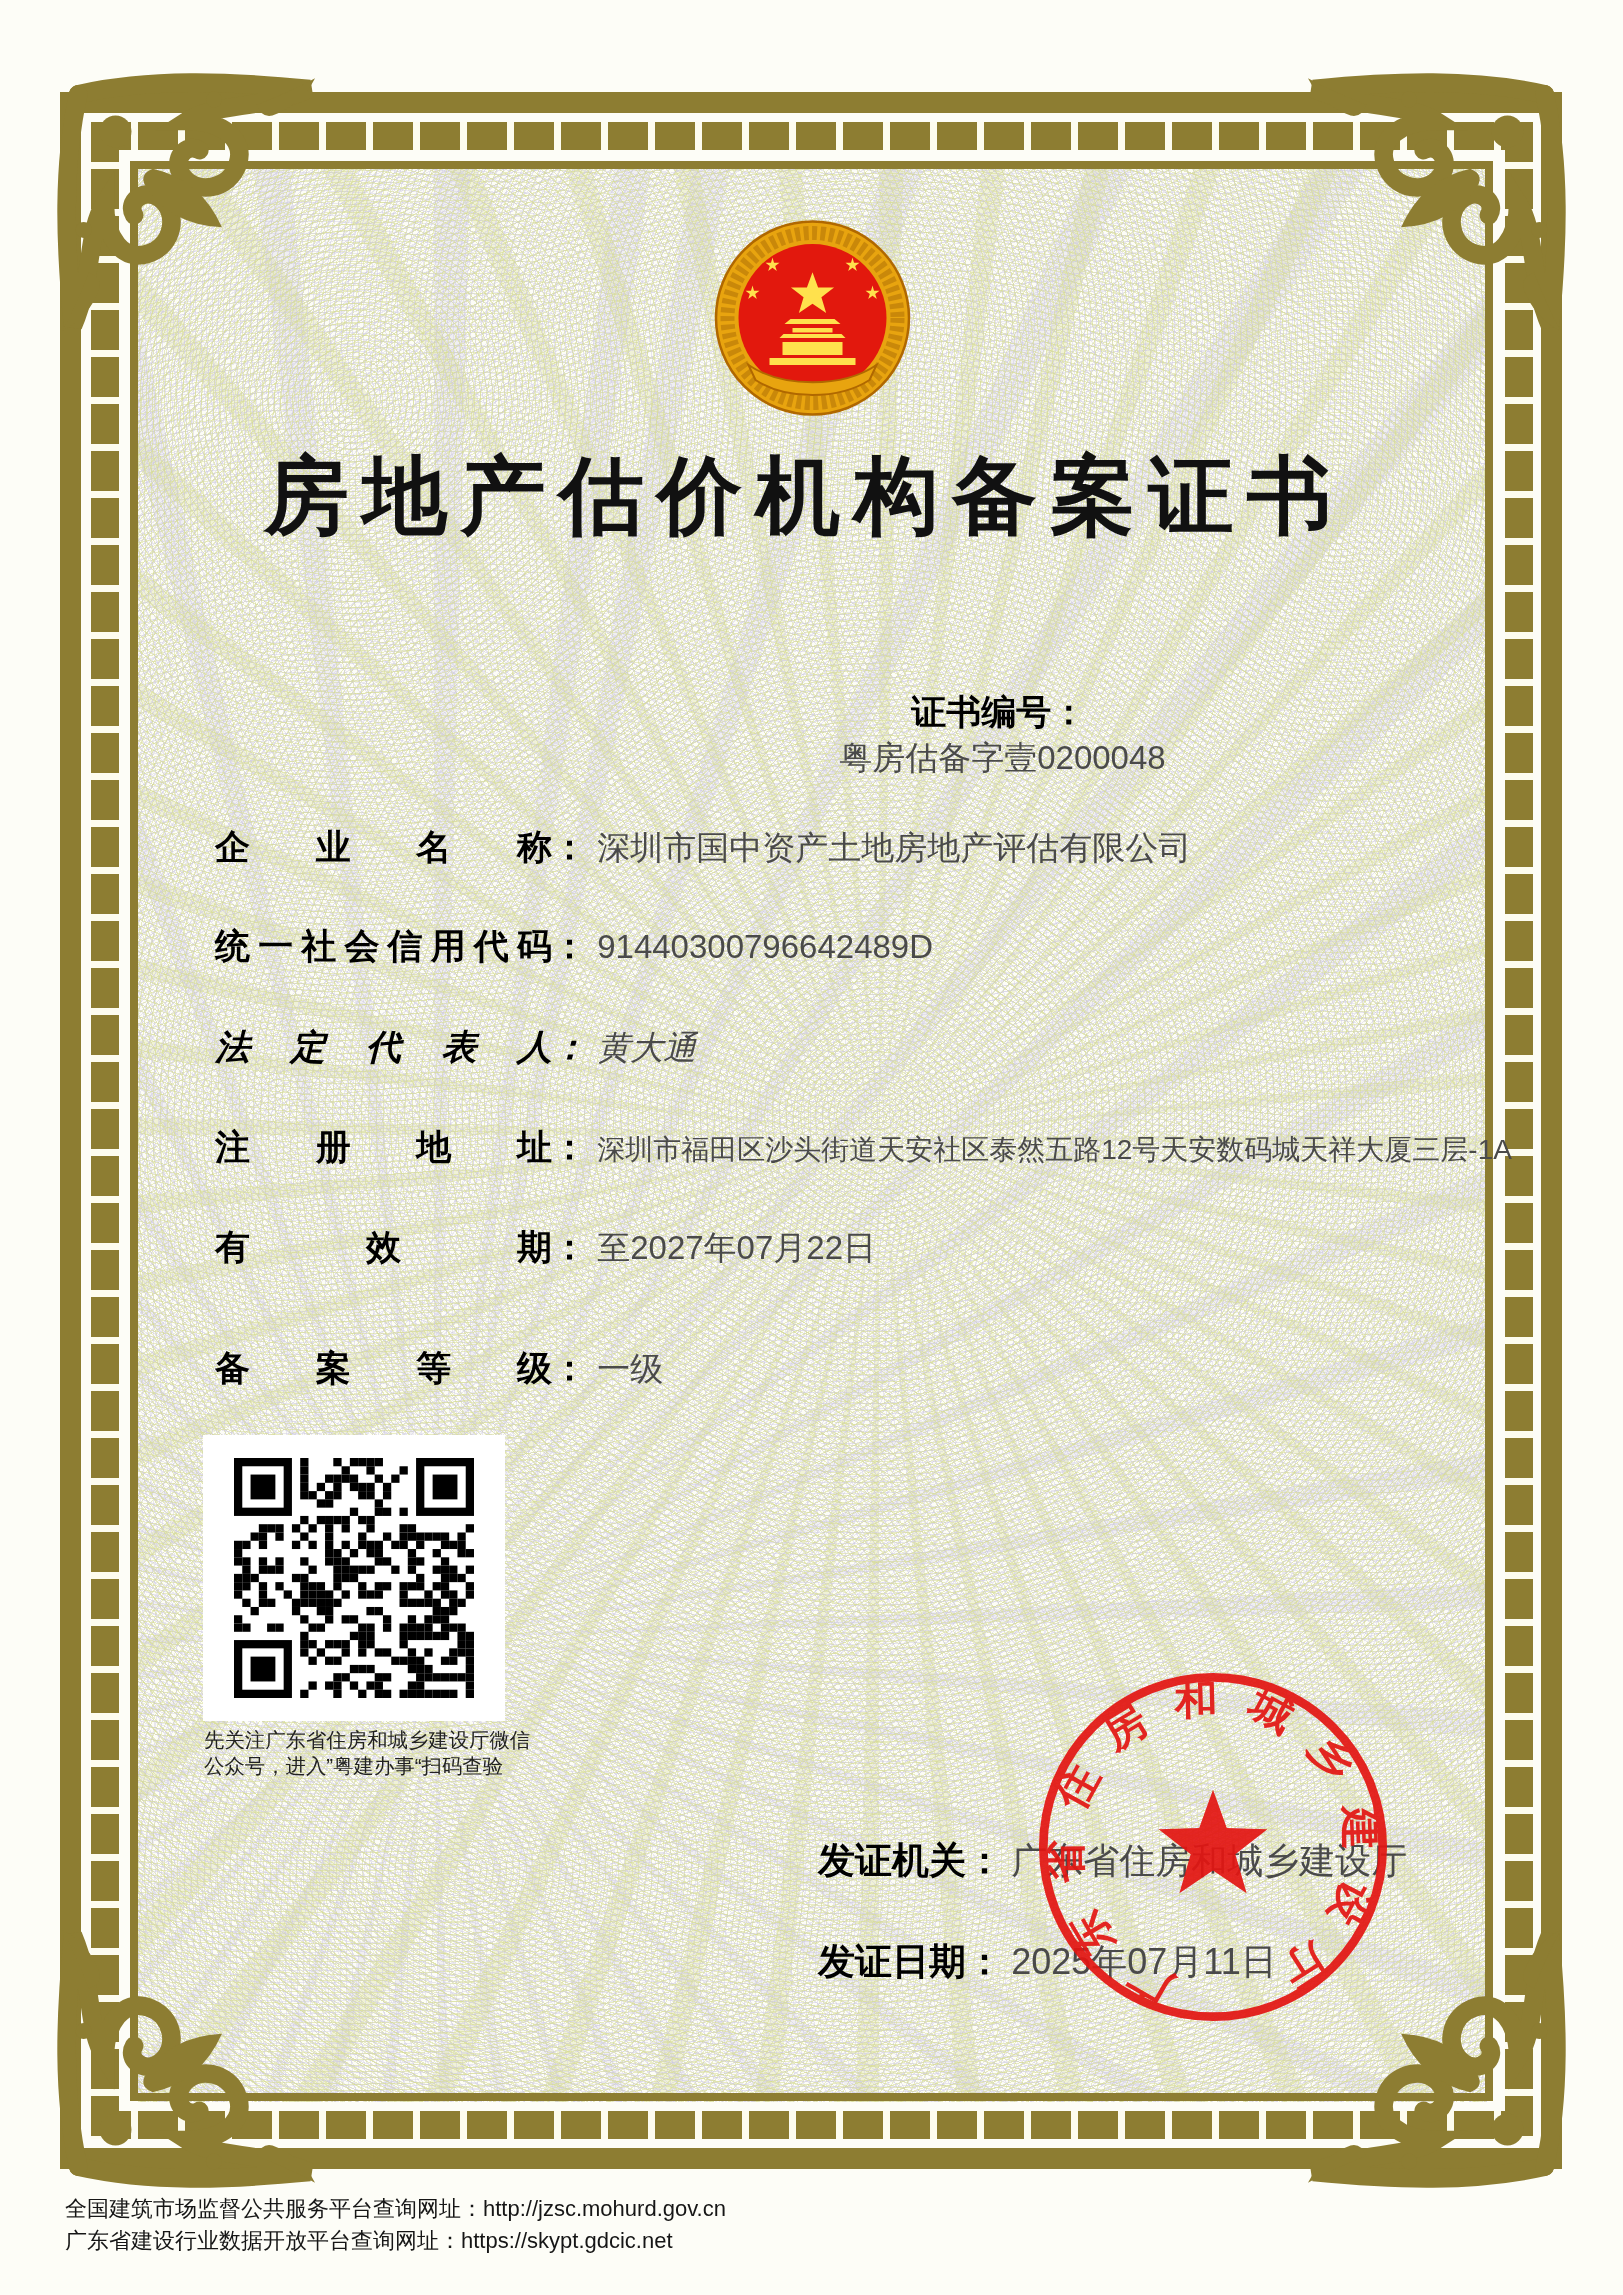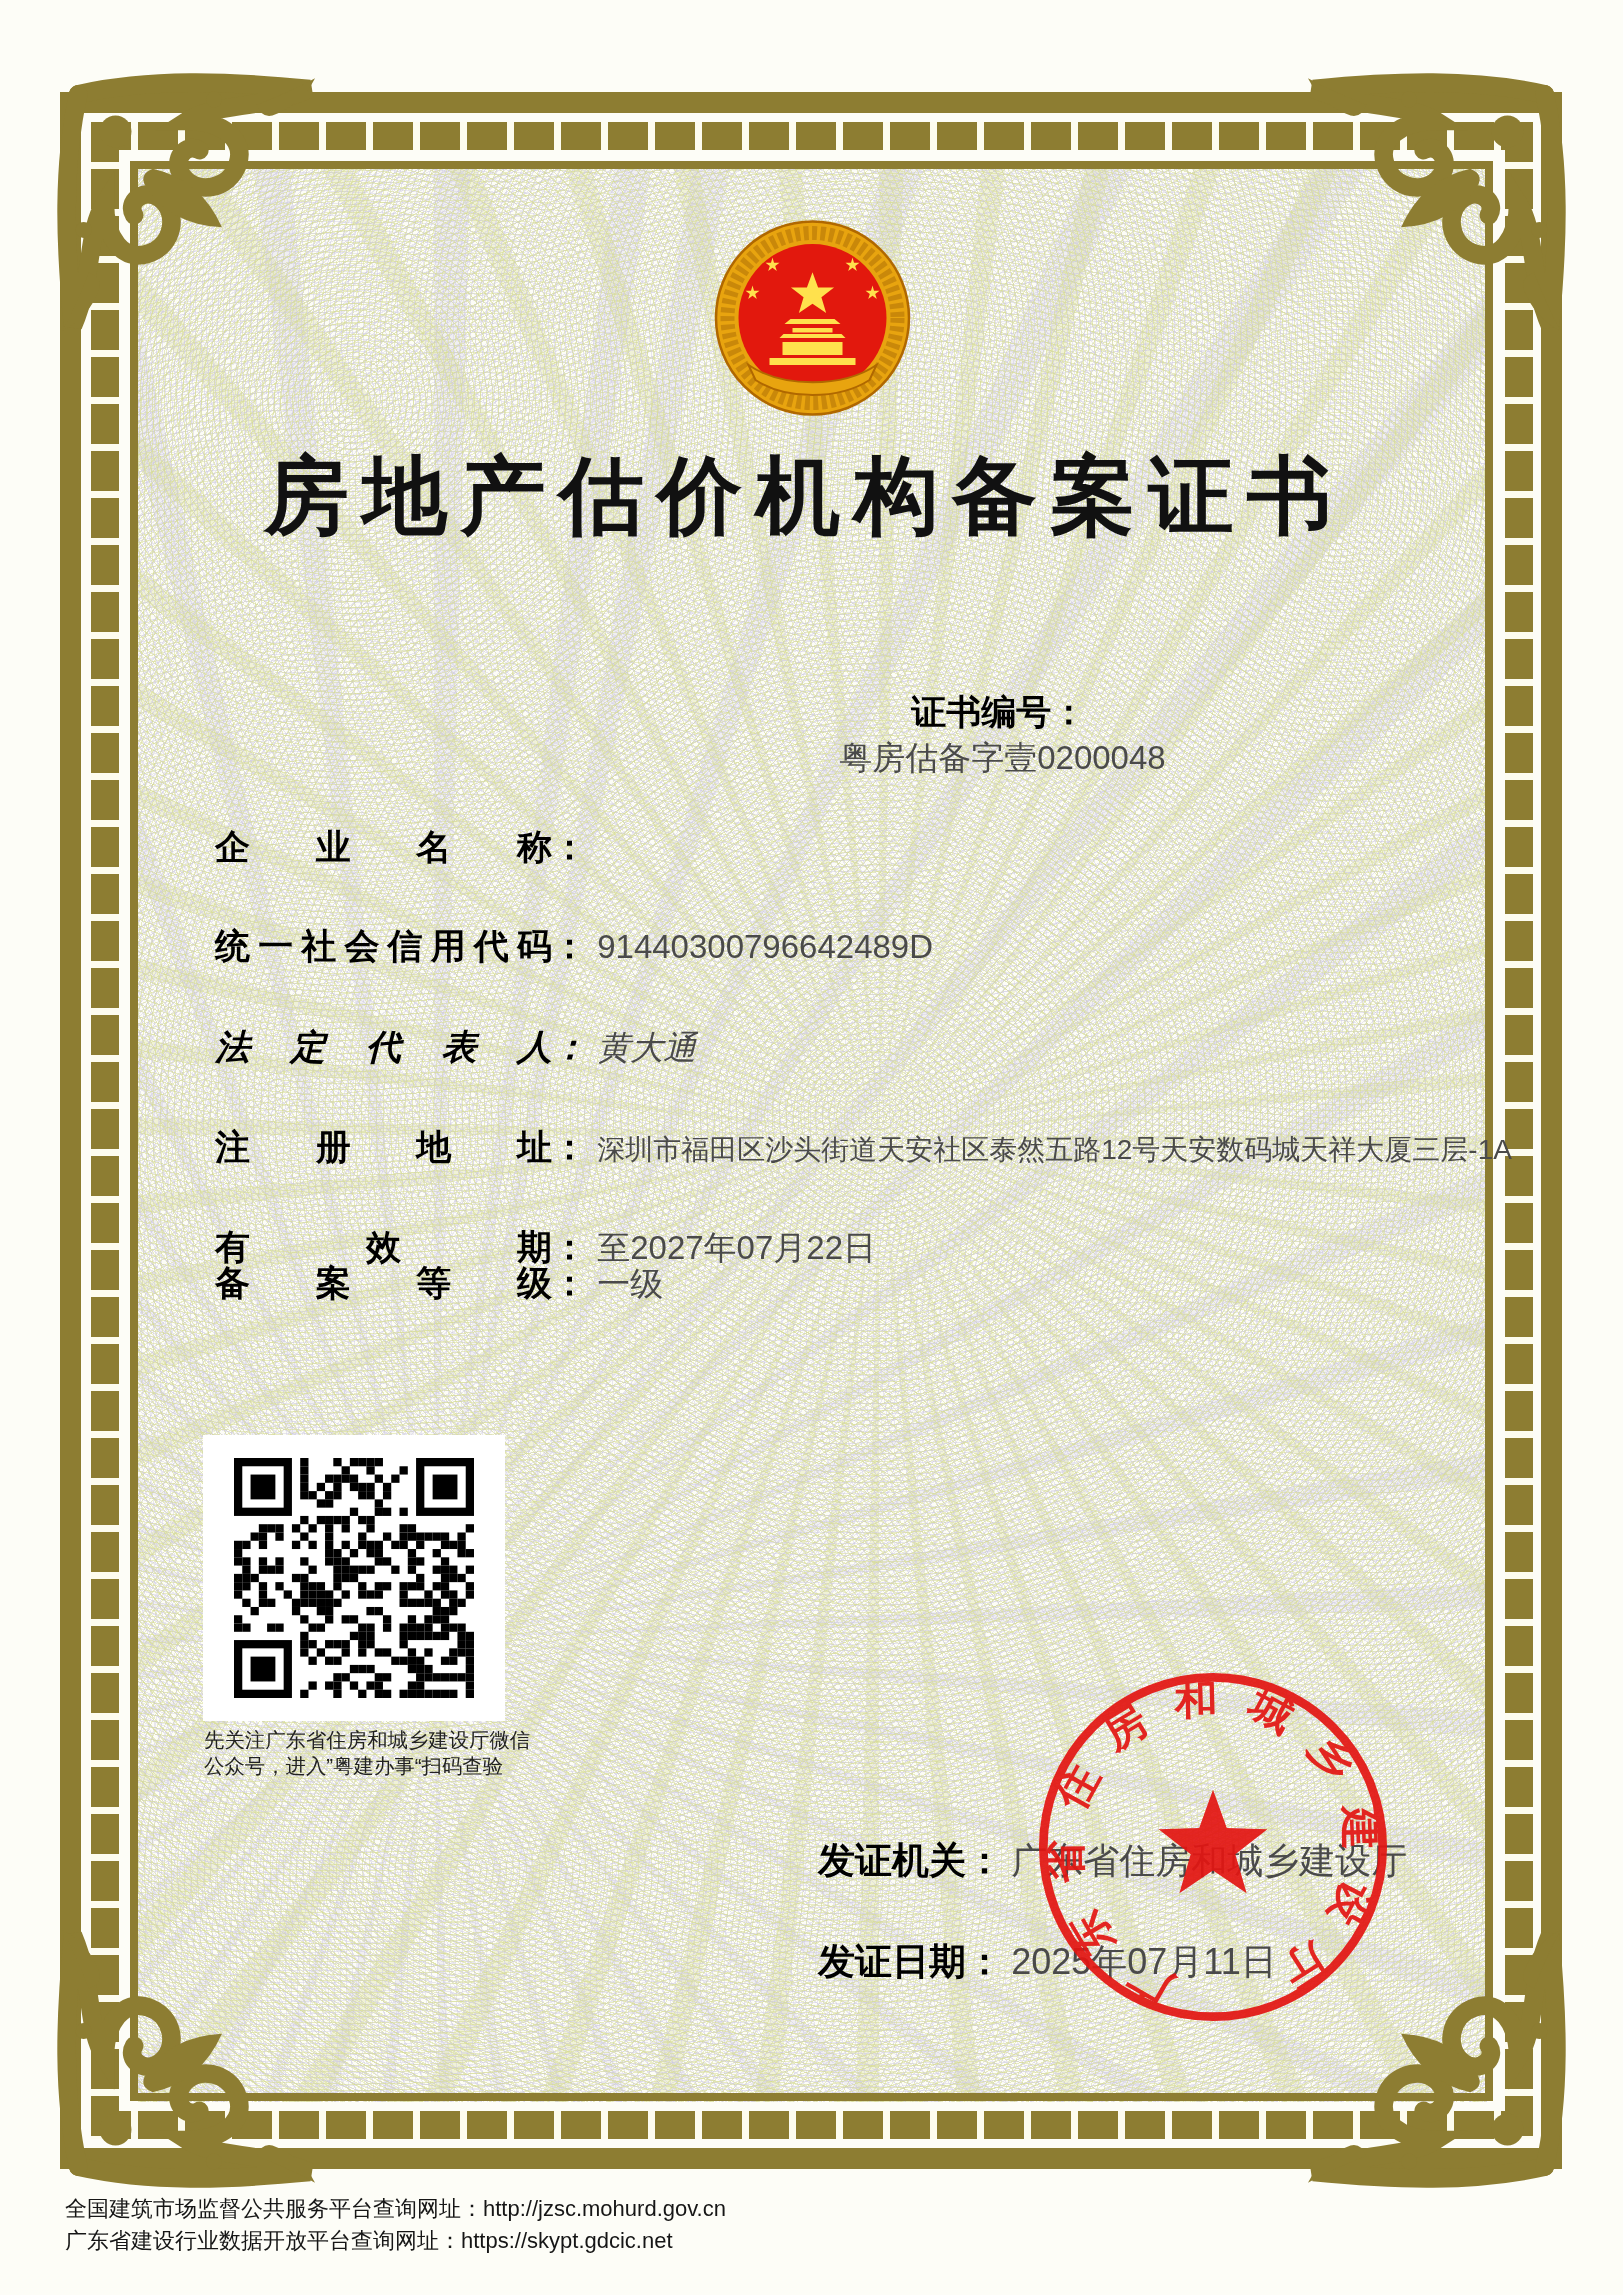--- a/index.html
+++ b/index.html
@@ -66,21 +66,21 @@
   .certno-row .val{font-size:33px;color:var(--val);margin-left:7.2px;}
 
   .field-row{left:215px;display:flex;align-items:baseline;}
   .field-row .lbl{
     display:inline-block;width:337px;font-size:35px;font-weight:900;color:#000;
     text-align:justify;text-align-last:justify;
   }
   .field-row .colon{font-size:35px;font-weight:900;color:#000;}
   .field-row .val{font-size:33px;color:var(--val);margin-left:10.2px;white-space:nowrap;}
   .row-0{top:824px;} .row-1{top:923px;} .row-2{top:1024px;font-style:italic;}
-  .row-3{top:1124px;} .row-4{top:1224px;} .row-5{top:1260px;}
+  .row-3{top:1124px;} .row-4{top:1224px;} .row-5{top:1345px;}
   .row-3 .val{font-size:28px;}
 
   .qr-box{left:203px;top:1435px;width:302px;height:286px;background:#ffffff;}
   .qr-box svg{position:absolute;left:31px;top:23px;}
   .qr-caption{
     left:204px;top:1728px;width:327px;
     font-size:20.4px;line-height:25.6px;color:#222;
   }
 
   .issuer-row{left:818px;display:flex;align-items:baseline;}
@@ -158,20 +158,21 @@
 <div class="abs title">房地产估价机构备案证书</div>
 
 <div class="abs certno-row">
   <span class="lbl"><span>证书编号</span><span>：</span></span>
   <span class="val">粤房估备字壹0200048</span>
 </div>
 
 <div class="abs field-row row-0">
   <span class="lbl">企业名称</span>
     <span class="colon">：</span>
+  <span class="val">深圳市国中资产土地房地产评估有限公司</span>
 </div>
 <div class="abs field-row row-1">
   <span class="lbl">统一社会信用代码</span>
     <span class="colon">：</span>
   <span class="val">91440300796642489D</span>
 </div>
 <div class="abs field-row row-2">
   <span class="lbl">法定代表人</span>
     <span class="colon">：</span>
   <span class="val">黄大通</span>

